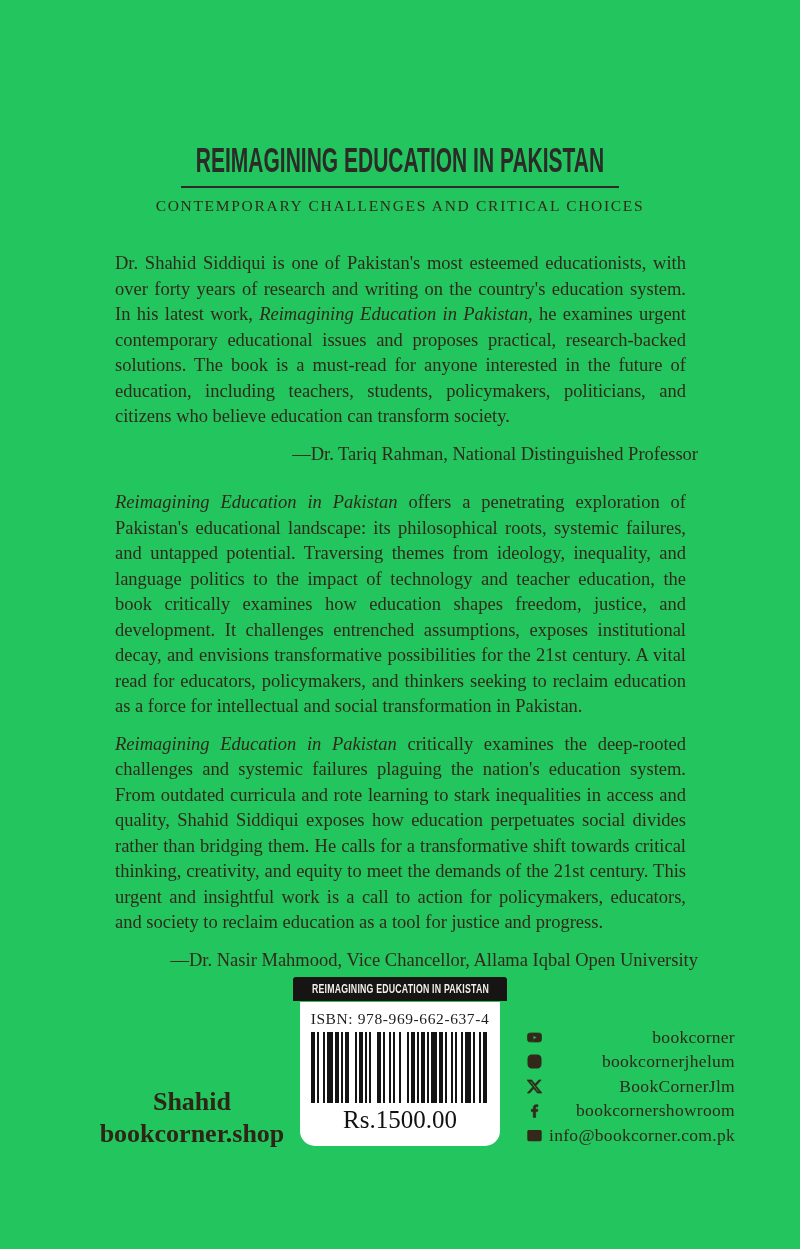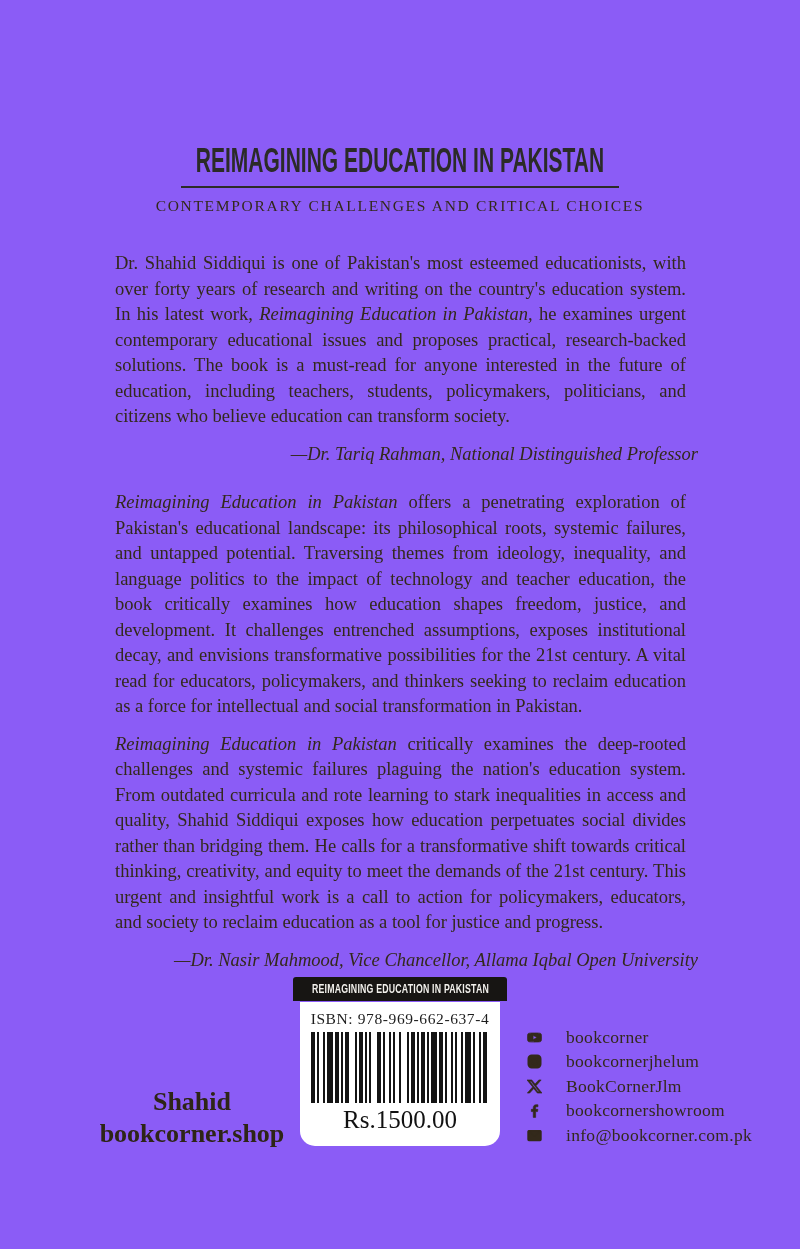--- a/index.html
+++ b/index.html
@@ -1,40 +1,40 @@
 <!DOCTYPE html>
 <html><head>
 <meta charset="utf-8">
 <style>
   html,body{margin:0;padding:0;}
   body{background:#888;}
   .cover{
     position:relative;width:800px;height:1249px;overflow:hidden;
-    background:#8b5cf6;
+    background:#22c55e;
     font-family:"Liberation Serif",serif;color:#33291B;
     margin:0 auto;
   }
   
   .title-block{position:absolute;left:0;top:140px;width:800px;text-align:center;}
   .book-title{
     font-family:"Liberation Sans",sans-serif;font-weight:700;font-size:35px;
     color:#2B2B28;white-space:nowrap;margin:0;letter-spacing:0;
     transform:scaleX(0.60);transform-origin:50% 50%;
   }
   .title-rule{width:438px;height:2px;background:#2B2B28;margin:6px auto 9px;}
   .book-subtitle{
     font-size:15.5px;font-weight:400;letter-spacing:1.7px;margin:0;
     color:#33291B;white-space:nowrap;
   }
   
   .blurbs{position:absolute;left:103px;top:239px;width:595px;}
   .blurb-text{margin:12px;text-align:justify;font-size:18.5px;line-height:25.5px;}
   .blurb-text em{font-style:italic;}
   .attr{
-    margin:4px 0 23px;text-align:right;font-style:italic;
+    margin:4px 0 23px;text-align:right;
     font-size:18.5px;line-height:25.5px;
   }
   
   .visit{
     position:absolute;left:72px;top:1086px;width:240px;text-align:center;
     font-size:26px;line-height:32px;font-weight:600;color:#2E2517;
   }
   
   .barcode-unit{position:absolute;left:293px;top:977px;width:214px;}
   .bar-label{
@@ -49,22 +49,22 @@
     width:200px;margin:1px auto;background:#FFFFFF;border-radius:0 0 15px 15px;
     height:144px;box-sizing:border-box;padding-top:7px;text-align:center;
   }
   .isbn{font-size:15.5px;letter-spacing:0.6px;color:#1C1C1C;line-height:19px;}
   .bars{height:71px;margin:4px 11px 2px;display:flex;align-items:stretch;}
   .bars i{display:block;height:100%;}
   .price{font-size:25px;color:#111;line-height:30px;}
   
   .social{position:absolute;left:527px;top:1025px;list-style:none;margin:0;padding:0;}
   .social li{
-    display:flex;align-items:center;gap:24px;height:24.5px;
-    font-size:17.5px;letter-spacing:0.3px;color:#33291B;
+    display:flex;align-items:center;gap:7px;height:24.5px;
+    font-size:17.5px;letter-spacing:0.3px;color:#33291B;justify-content:space-between;
   }
   .s-icon{width:15px;height:15px;display:flex;flex:0 0 15px;}
   .s-icon svg{width:100%;height:100%;fill:#33291B;stroke:#33291B;}
 </style>
 </head>
 <body>
 
 <div class="cover">
 
   <header class="title-block">

